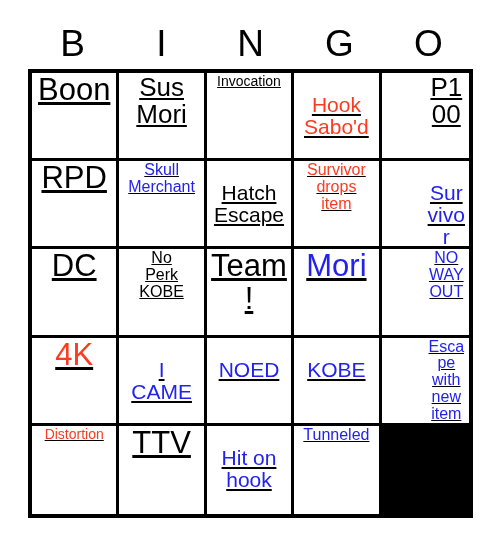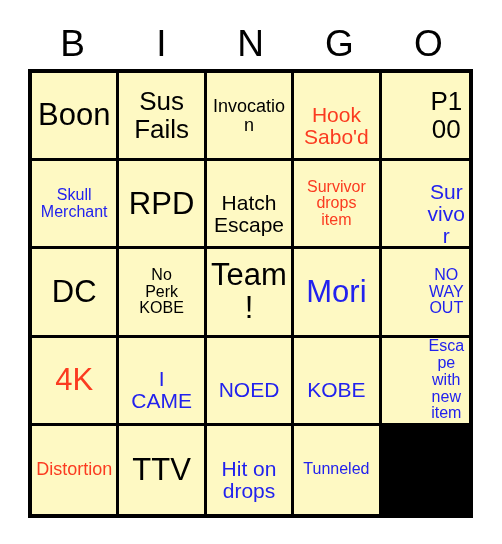--- a/index.html
+++ b/index.html
@@ -46,46 +46,46 @@
     height: 449px;
     box-sizing: border-box;
     border: 4px solid #000000;
     display: grid;
     grid-template-columns: repeat(5, 1fr);
     grid-template-rows: repeat(5, 1fr);
     background: #000000;
     gap: 0;
   }
   .cell {
-    background: #fef9c3;
+    background: #ffffff;
     box-sizing: border-box;
     border-right: 3px solid #000000;
     border-bottom: 3px solid #000000;
     display: flex;
-    align-items: center;
     justify-content: center;
     text-align: center;
     padding: 1px 2px;
     overflow: hidden;
+    text-decoration: underline;
   }
   .cell:nth-child(5n) { border-right: none; padding-left: 44px; }
   .cell:nth-child(n+21) { border-bottom: none; }
   .cell-text {
     display: block;
     width: 100%;
     line-height: 1.05;
     white-space: pre-line;
     word-wrap: break-word;
   }
   
   .sz-xl { font-size: 31px; }
   .sz-lg { font-size: 26px; }
   .sz-md { font-size: 21px; margin-top: 20px; }
   .sz-sm { font-size: 16px; }
-  .sz-xs { font-size: 18px; }
+  .sz-xs { font-size: 14px; }
   
   .c-black { color: #000000; }
   .c-red   { color: #fb3b20; }
   .c-blue  { color: #2222ee; }
 </style>
 </head>
 <body>
 
 <div class="card">
 
@@ -96,38 +96,38 @@
     <div class="header-cell">G</div>
     <div class="header-cell">O</div>
   </div>
 
   <div class="grid" id="bingo-grid">
       <div class="cell">
         <span class="cell-text sz-xl c-black">Boon</span>
       </div>
       <div class="cell">
         <span class="cell-text sz-lg c-black">Sus
-Fails</span>
+Mori</span>
       </div>
       <div class="cell">
         <span class="cell-text sz-xs c-black">Invocation</span>
       </div>
       <div class="cell">
         <span class="cell-text sz-md c-red">Hook
 Sabo'd</span>
       </div>
       <div class="cell">
         <span class="cell-text sz-lg c-black">P100</span>
       </div>
       <div class="cell">
+        <span class="cell-text sz-xl c-black">RPD</span>
+      </div>
+      <div class="cell">
         <span class="cell-text sz-sm c-blue">Skull
 Merchant</span>
-      </div>
-      <div class="cell">
-        <span class="cell-text sz-xl c-black">RPD</span>
       </div>
       <div class="cell">
         <span class="cell-text sz-md c-black">Hatch
 Escape</span>
       </div>
       <div class="cell">
         <span class="cell-text sz-sm c-red">Survivor
 drops
 item</span>
       </div>
@@ -172,20 +172,20 @@
 item</span>
       </div>
       <div class="cell">
         <span class="cell-text sz-xs c-red">Distortion</span>
       </div>
       <div class="cell">
         <span class="cell-text sz-xl c-black">TTV</span>
       </div>
       <div class="cell">
         <span class="cell-text sz-md c-blue">Hit on
-drops</span>
+hook</span>
       </div>
       <div class="cell">
         <span class="cell-text sz-sm c-blue">Tunneled</span>
       </div>
     </div>
 
 </div>
 
 </body></html>

